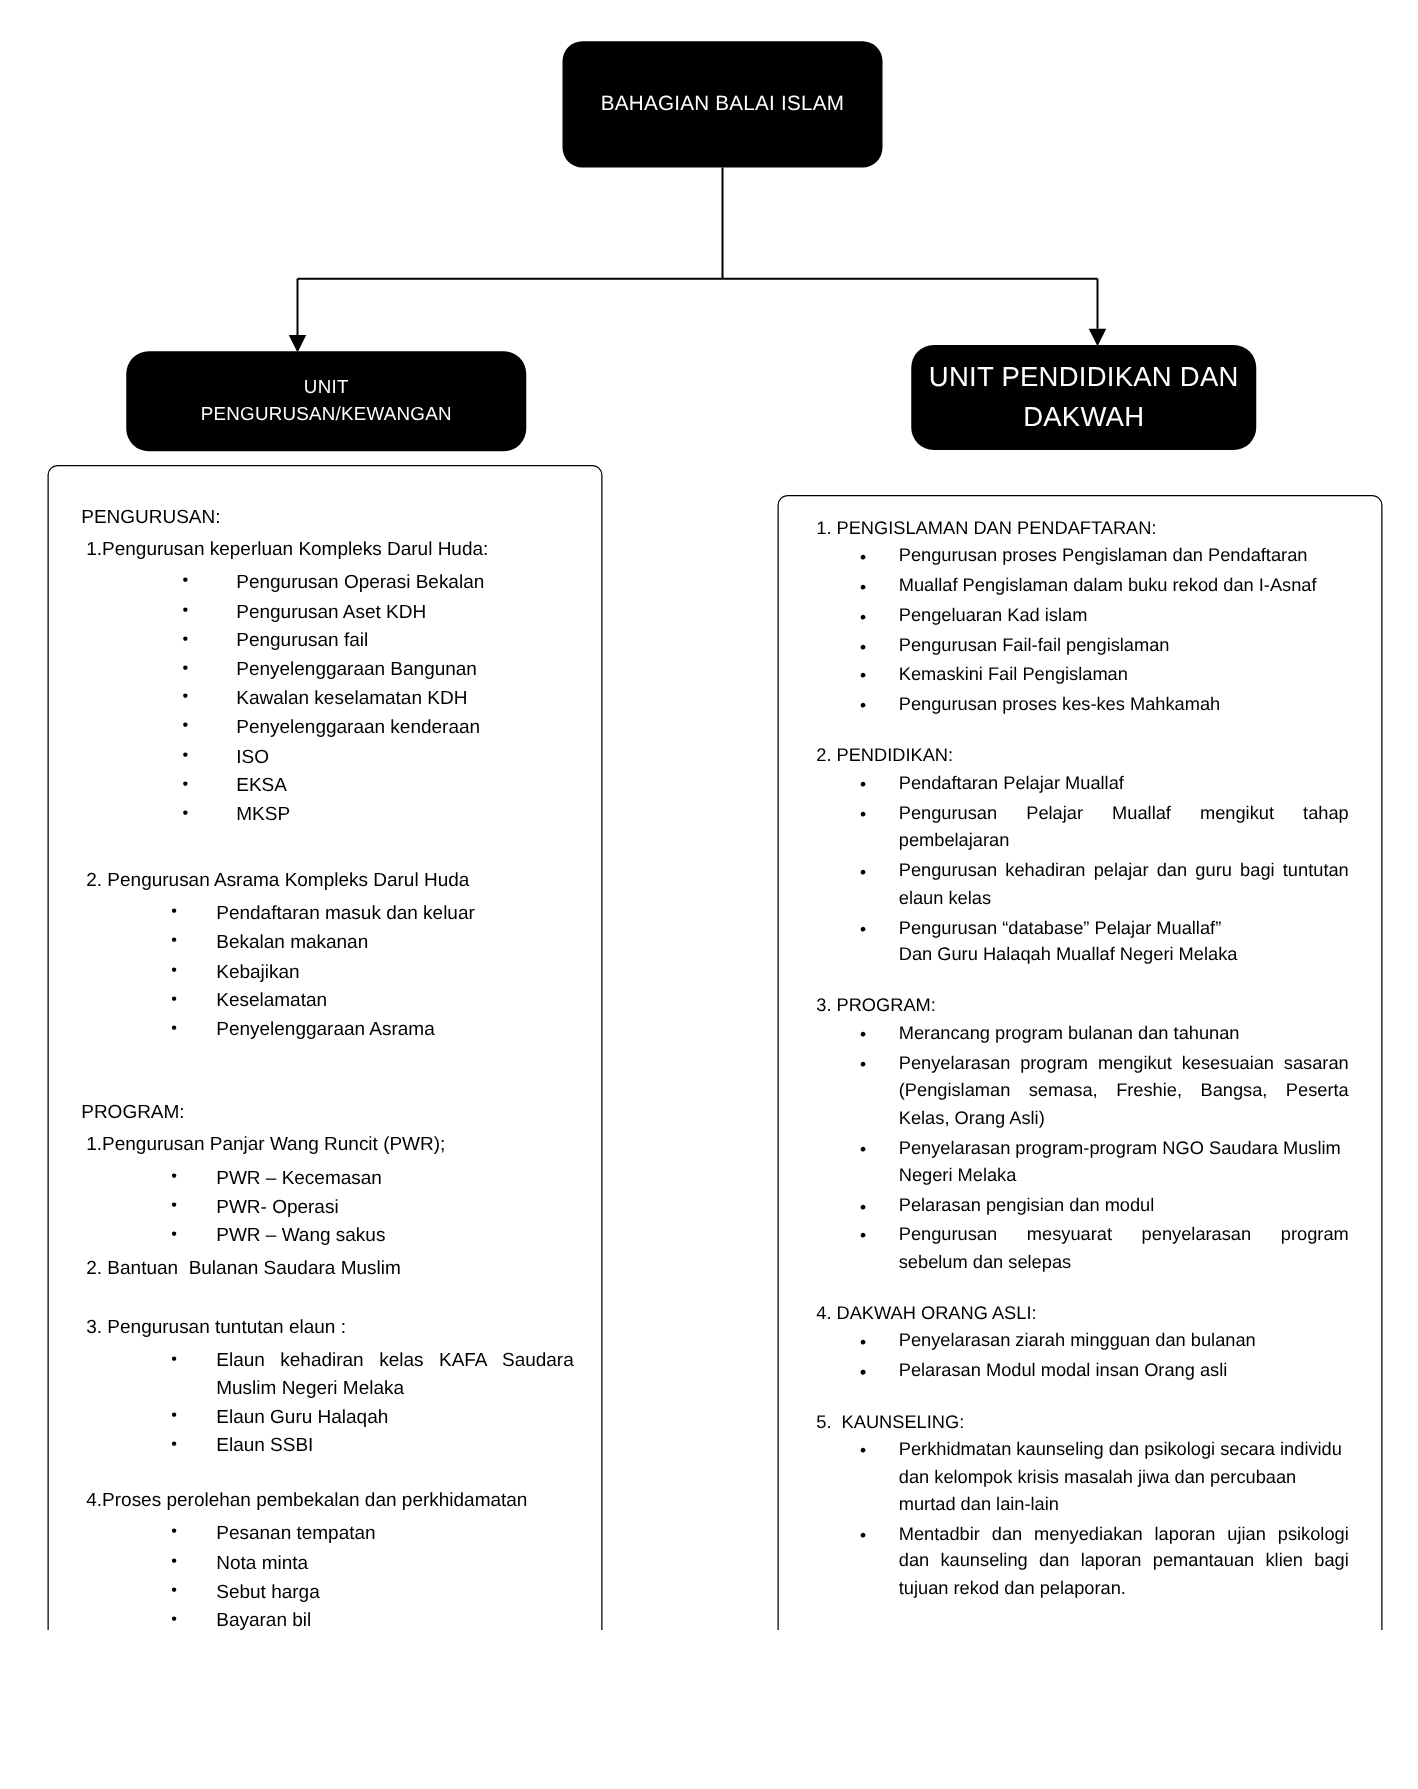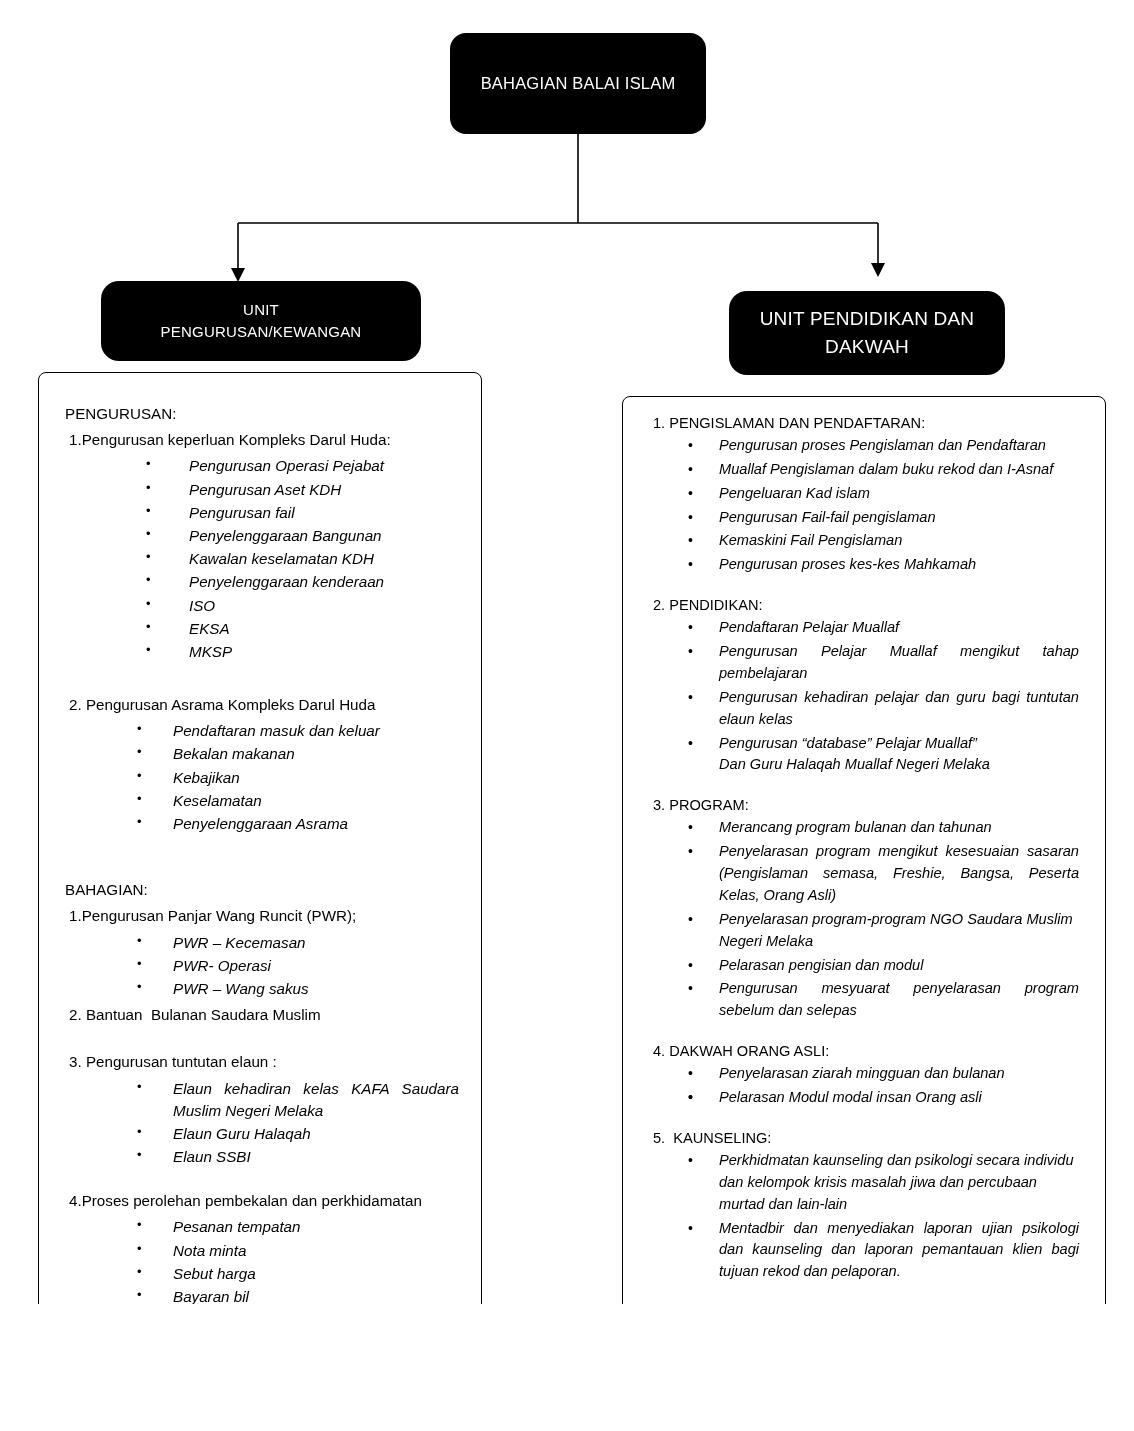--- a/index.html
+++ b/index.html
@@ -57,24 +57,24 @@
     left: 101px;
     top: 281px;
     width: 320px;
     height: 80px;
     font-size: 15px;
     border-radius: 18px;
     padding: 0 10px;
   }
   #unit-right-box {
     left: 729px;
-    top: 291px;
+    top: 276px;
     width: 276px;
     height: 84px;
-    font-size: 19px;
+    font-size: 22px;
     border-radius: 18px;
     padding: 0 10px;
   }
   .node-box span { display: block; }
 
   
   .panel {
     position: absolute;
     border: 1.6px solid #000000;
     border-radius: 8px;
@@ -121,21 +121,21 @@
   ul.blist > li {
     position: relative;
     margin: 0 0 1px 0;
     padding-left: 0;
   }
   .bullet-dot {
     position: absolute;
     font-size: 13px;
     line-height: inherit;
   }
-  .bullet-text { display: block; font-style: italic; }
+  .bullet-text { display: block; }
 
   
   #panel-left ul.blist > li { padding-left: 124px; }
   #panel-left .bullet-dot { left: 81px; }
   #panel-left ul.blist.tight > li { padding-left: 108px; }
   #panel-left ul.blist.tight .bullet-dot { left: 72px; }
 
   
   #panel-right ul.blist > li { padding-left: 66px; margin-bottom: 2px; }
   #panel-right .bullet-dot { left: 35px; font-size: 14px; }
@@ -175,21 +175,21 @@
   </div>
 
   <div class="panel" id="panel-left">
     <div class="panel-inner">
 
       <div class="heading">PENGURUSAN:</div>
       <div class="numbered">1.Pengurusan keperluan Kompleks Darul Huda:</div>
       <ul class="blist">
         <li>
             <span class="bullet-dot">•</span>
-            <span class="bullet-text">Pengurusan Operasi Pejabat</span>
+            <span class="bullet-text">Pengurusan Operasi Bekalan</span>
           </li>
         <li>
             <span class="bullet-dot">•</span>
             <span class="bullet-text">Pengurusan Aset    KDH</span>
           </li>
         <li>
             <span class="bullet-dot">•</span>
             <span class="bullet-text">Pengurusan fail</span>
           </li>
         <li>
@@ -240,21 +240,21 @@
           </li>
         <li>
             <span class="bullet-dot">•</span>
             <span class="bullet-text">Penyelenggaraan Asrama</span>
           </li>
       </ul>
 
       <div class="gap-lg"></div>
       <div class="gap-md"></div>
 
-      <div class="heading">BAHAGIAN:</div>
+      <div class="heading">PROGRAM:</div>
       <div class="numbered">1.Pengurusan Panjar Wang Runcit (PWR);</div>
       <ul class="blist tight">
         <li>
             <span class="bullet-dot">•</span>
             <span class="bullet-text">PWR – Kecemasan</span>
           </li>
         <li>
             <span class="bullet-dot">•</span>
             <span class="bullet-text">PWR- Operasi</span>
           </li>

